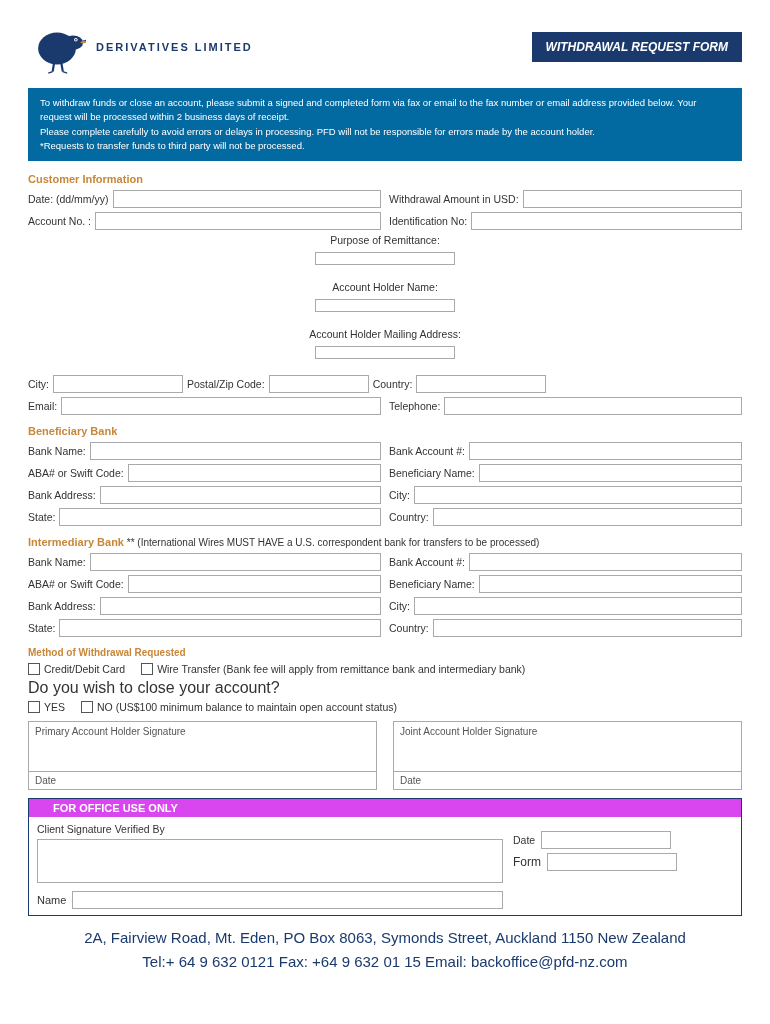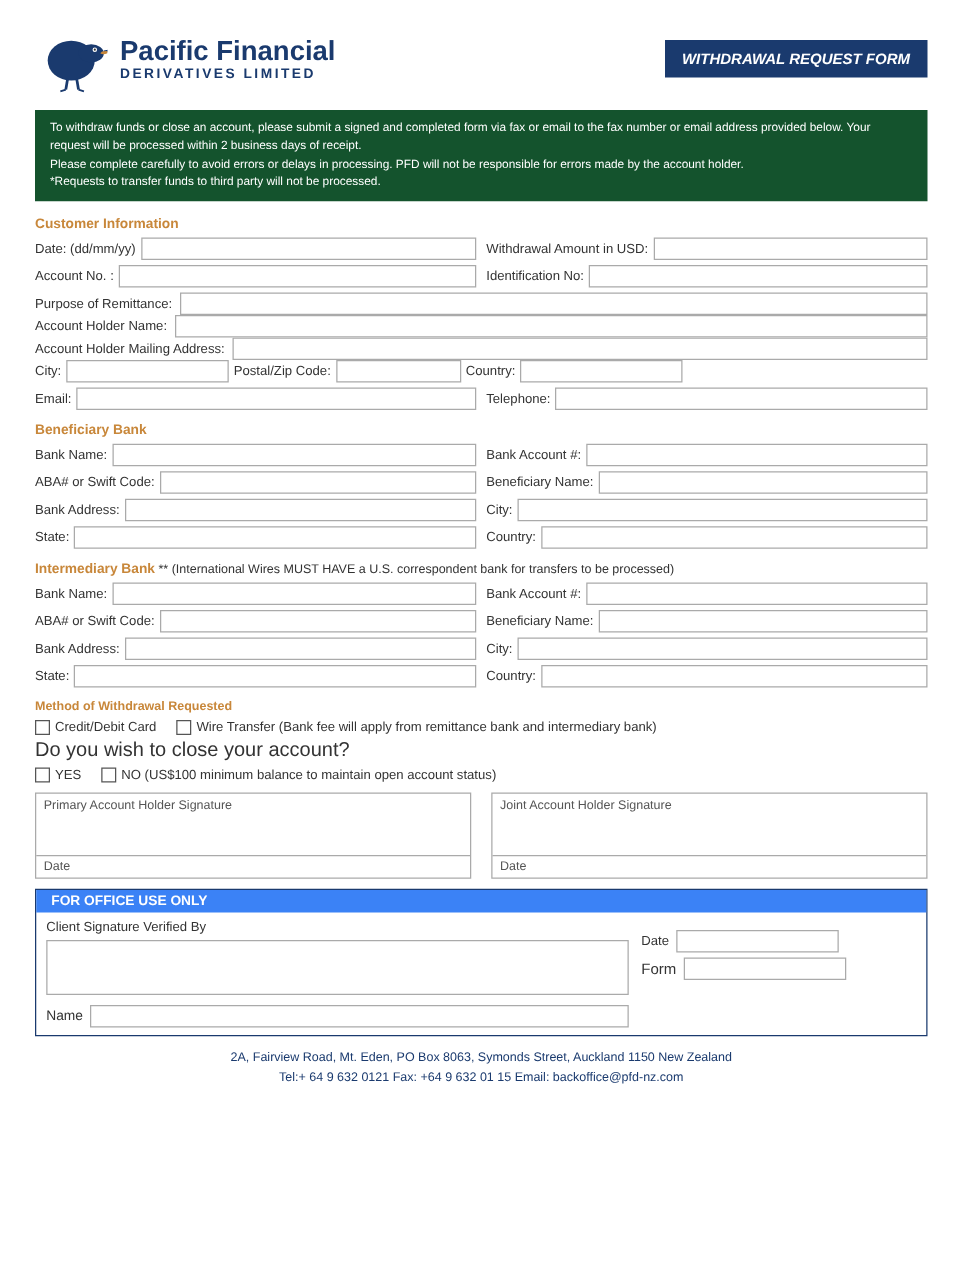--- a/index.html
+++ b/index.html
@@ -50,41 +50,42 @@
       color: #fff;
       font-size: 12px;
       font-weight: bold;
       font-style: italic;
       padding: 8px 14px;
       text-align: center;
       min-width: 190px;
     }
     
     .info-box {
-      background: #14532d;
+      background: #0369a1;
       color: #fff;
       font-size: 9.5px;
       padding: 8px 12px;
       margin-bottom: 12px;
       line-height: 1.5;
     }
     
     .section-title {
       color: #c8873a;
       font-size: 11px;
       font-weight: bold;
       margin-bottom: 5px;
       margin-top: 10px;
     }
     
     .form-row {
       display: flex;
       align-items: center;
-      margin-bottom: 0;
+      margin-bottom: 16px;
       gap: 6px;
+      flex-direction: column;
     }
     .form-label {
       color: #333;
       font-size: 10.5px;
       white-space: nowrap;
       min-width: fit-content;
     }
     .form-input {
       border: 1px solid #aaa;
       height: 18px;
@@ -128,25 +129,25 @@
       padding: 3px 6px;
       font-size: 10px;
       color: #555;
     }
     
     .office-box {
       border: 1.5px solid #1a3a6e;
       margin-top: 8px;
     }
     .office-title {
-      background: #3b82f6;
+      background: #d946ef;
       color: #fff;
       font-weight: bold;
       font-size: 11px;
-      padding: 3px 12px;
+      padding: 3px 24px;
     }
     .office-inner {
       display: flex;
       padding: 6px 8px;
       gap: 10px;
       align-items: flex-start;
     }
     .office-left {
       flex: 1;
       display: flex;
@@ -180,21 +181,21 @@
     }
     .office-input-sm {
       border: 1px solid #aaa;
       height: 18px;
       width: 130px;
       background: #fff;
     }
     
     .footer {
       text-align: center;
-      font-size: 10px;
+      font-size: 15px;
       color: #1a3a6e;
       margin-top: 10px;
       line-height: 1.6;
     }
     
     .check-row {
       display: flex;
       align-items: center;
       gap: 16px;
       margin-bottom: 4px;
@@ -239,21 +240,20 @@
 
         <line x1="36" y1="62" x2="34" y2="74" stroke="#1a3a6e" stroke-width="3"></line>
         <line x1="46" y1="62" x2="48" y2="74" stroke="#1a3a6e" stroke-width="3"></line>
         <line x1="34" y1="74" x2="28" y2="76" stroke="#1a3a6e" stroke-width="2"></line>
         <line x1="48" y1="74" x2="54" y2="76" stroke="#1a3a6e" stroke-width="2"></line>
 
         <circle cx="66" cy="30" r="2.5" fill="#fff"></circle>
         <circle cx="66" cy="30" r="1.2" fill="#333"></circle>
       </svg>
       <div class="logo-text">
-        <h1>Pacific Financial</h1>
         <p>DERIVATIVES LIMITED</p>
       </div>
     </div>
     <div class="form-title-box">WITHDRAWAL REQUEST FORM</div>
   </div>
 
   <div class="info-box">
     <div>To withdraw funds or close an account, please submit a signed and completed form via fax or email to the fax number or email address provided below. Your</div>
     <div>request will be processed within 2 business days of receipt.</div>
     <div>Please complete carefully to avoid errors or delays in processing. PFD will not be responsible for errors made by the account holder.</div>

